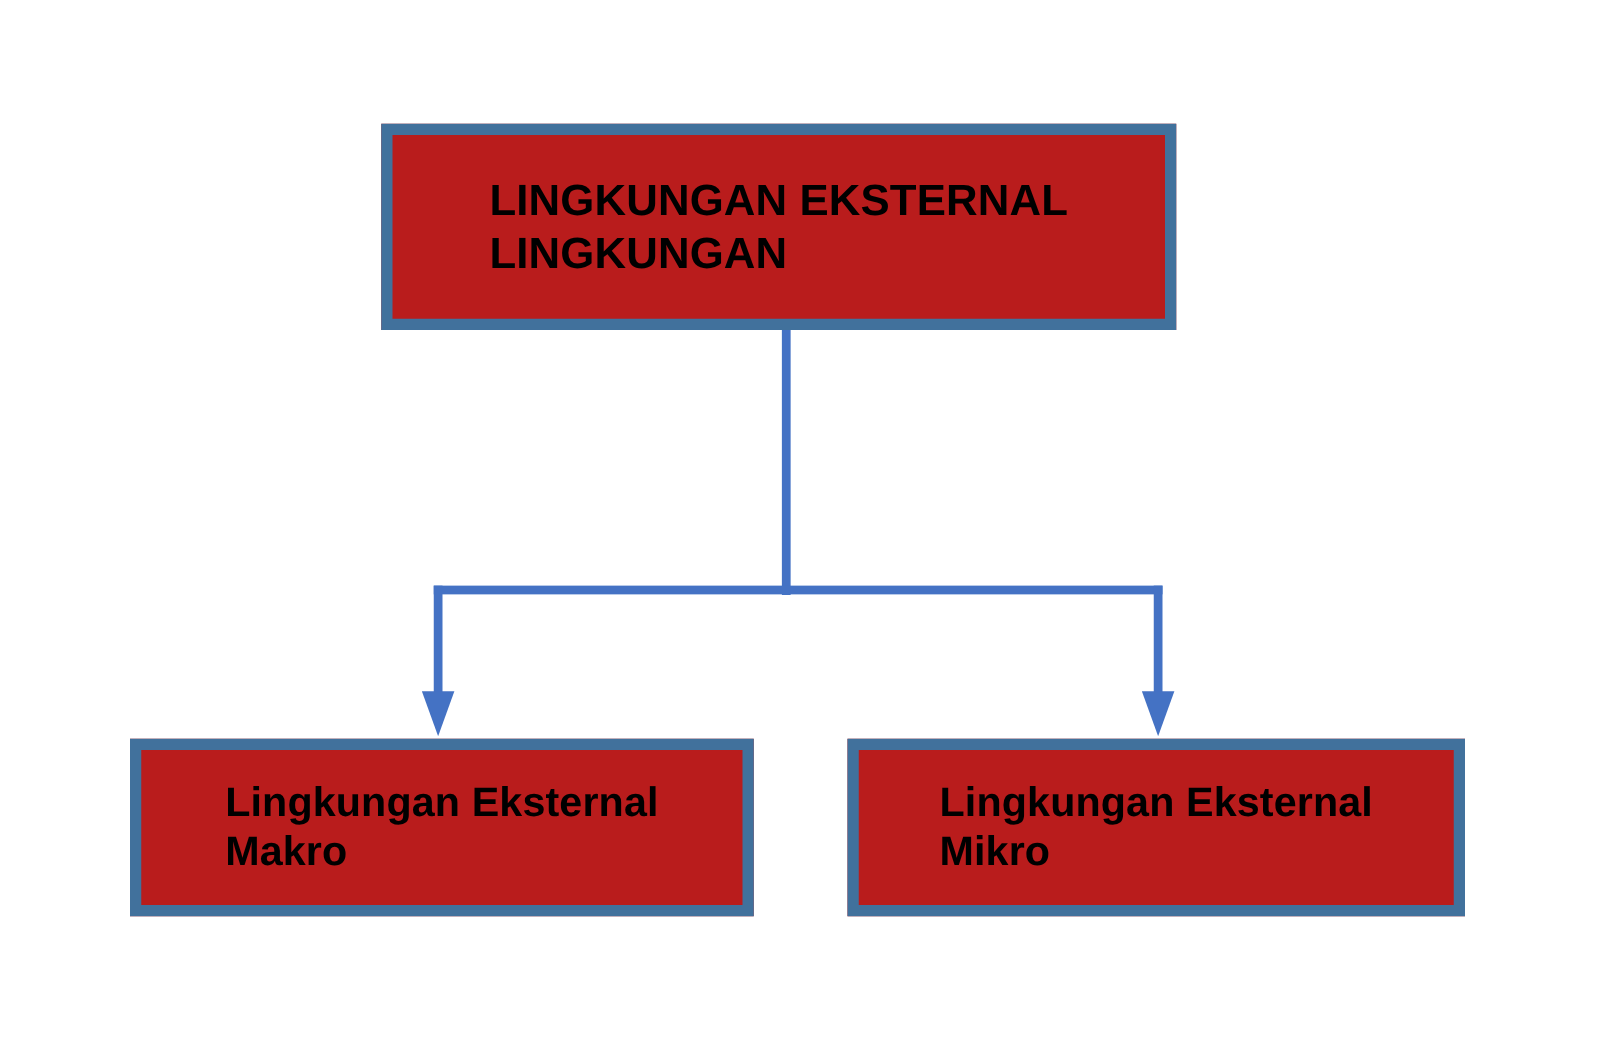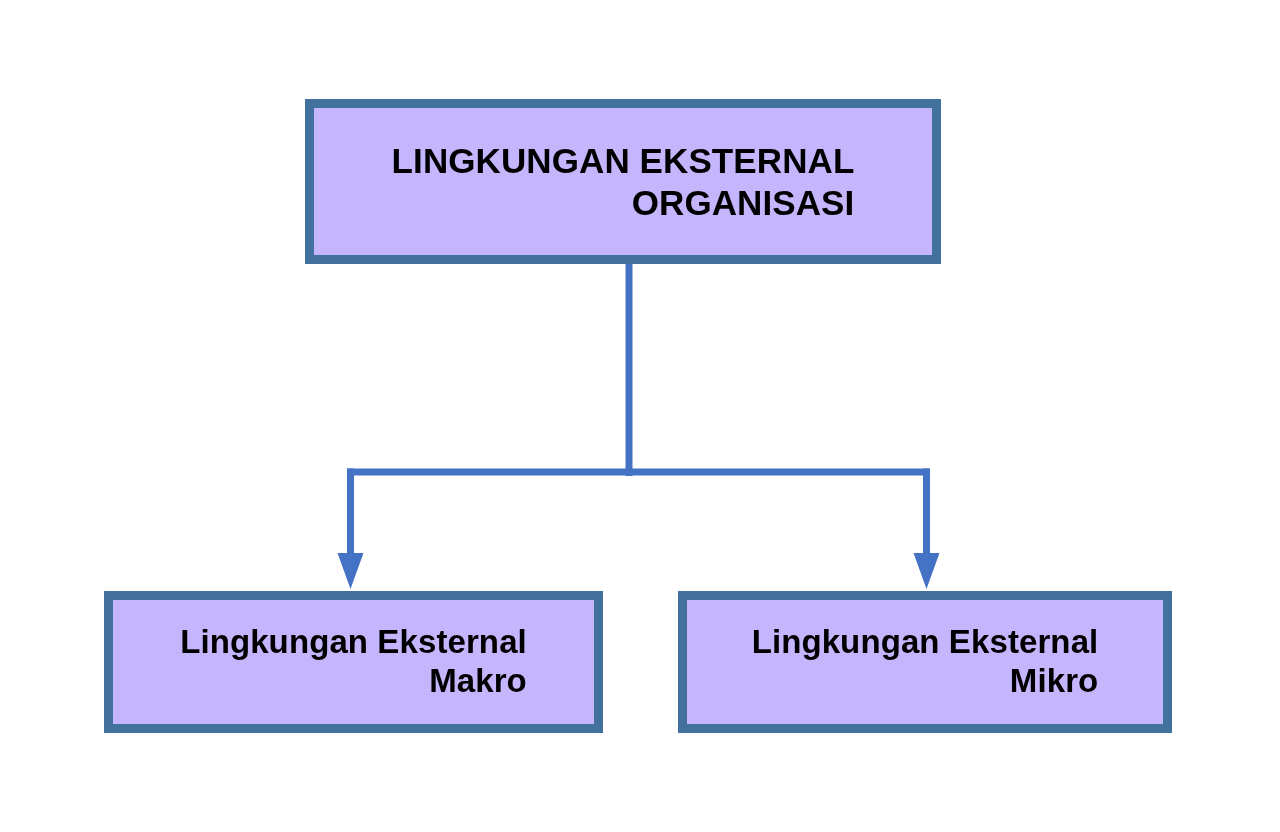--- a/index.html
+++ b/index.html
@@ -27,26 +27,26 @@
     width: 1280px;
     height: 832px;
     z-index: 1;
   }
 
   
   .node {
     position: absolute;
     z-index: 2;
     box-sizing: border-box;
-    background: #c4b5fd;
+    background: #b91c1c;
     border: 9px solid #41719C;
     display: flex;
     align-items: center;
     justify-content: center;
-    text-align: right;
+    text-align: left;
   }
   .node-label {
     color: #000000;
     font-weight: bold;
     line-height: 1.18;
     letter-spacing: 0.1px;
     padding: 0 10px;
   }
 
   
@@ -94,21 +94,21 @@
     <polygon points="337.5,553 363.5,553 350.5,589" fill="#4472C4"></polygon>
 
     <rect x="923" y="468.5" width="7" height="88" fill="#4472C4"></rect>
 
     <polygon points="913.5,553 939.5,553 926.5,589" fill="#4472C4"></polygon>
   </svg>
 
   <div class="node" id="node-root">
     <div class="node-label">
       <span>LINGKUNGAN EKSTERNAL</span><br>
-      <span>ORGANISASI</span>
+      <span>LINGKUNGAN</span>
     </div>
   </div>
 
   <div class="node" id="node-makro">
     <div class="node-label">
       <span>Lingkungan Eksternal</span><br>
       <span>Makro</span>
     </div>
   </div>
 

